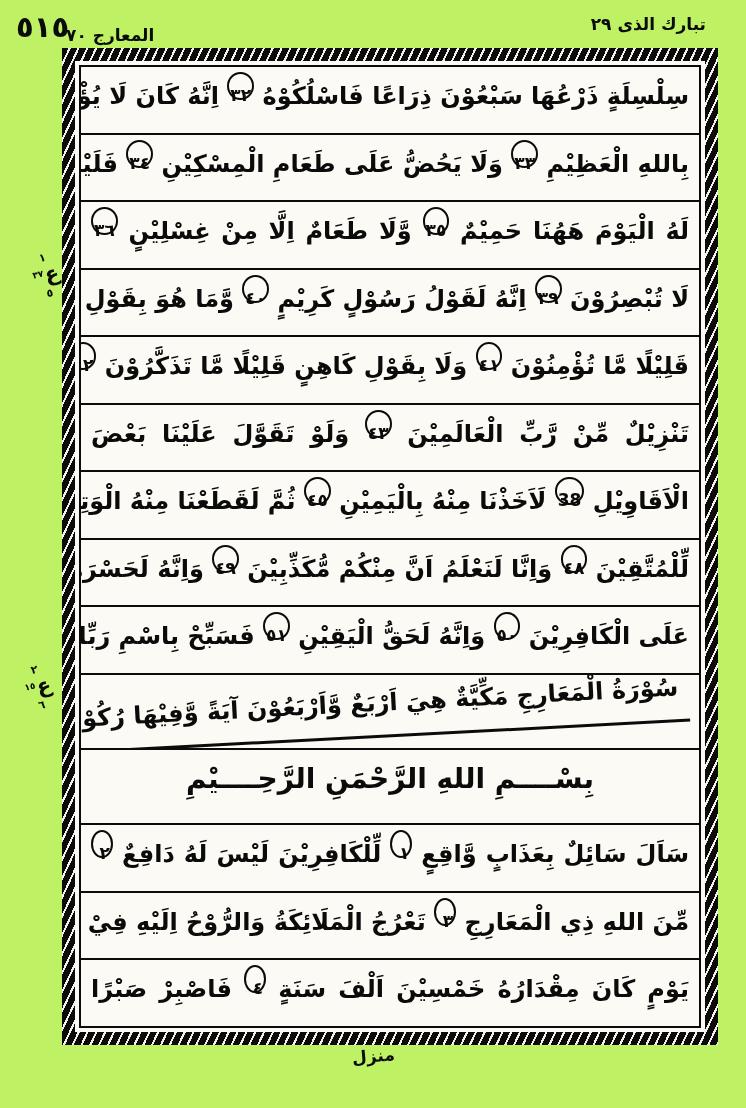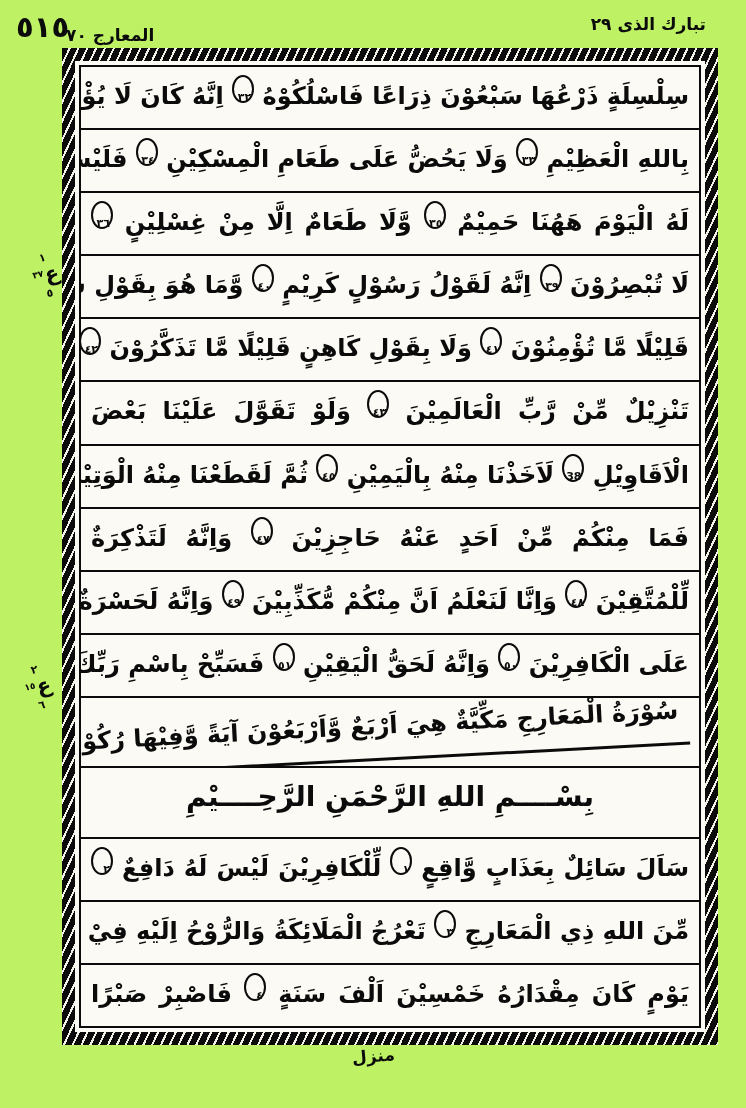--- a/index.html
+++ b/index.html
@@ -75,21 +75,21 @@
   .bismillah .ctext{
     display:inline-block;
     font-size:28px;
   }
   
   .vmark{
     display:inline-block;
     box-sizing:border-box;
     min-width:22px;height:22px;
     border:2px solid #0b0b0b;border-radius:50%;
-    font-size:11px;font-weight:bold;
+    font-size:17px;font-weight:bold;
     line-height:18px;text-align:center;
     vertical-align:3px;
     padding:12px 1px;
     letter-spacing:0;
   }
   
   .ruku{
     position:absolute;
     width:36px;text-align:center;
     font-weight:bold;line-height:1;
@@ -121,21 +121,20 @@
 
   <div class="frame">
     <div class="inner" id="lines-host">
         <div class="row ayah"><span class="txt">سِلْسِلَةٍ ذَرْعُهَا سَبْعُوْنَ ذِرَاعًا فَاسْلُكُوْهُ</span> <span class="vmark">٣٢</span> <span class="txt">اِنَّهُ كَانَ لَا يُؤْمِنُ</span></div>
         <div class="row ayah"><span class="txt">بِاللهِ الْعَظِيْمِ</span> <span class="vmark">٣٣</span> <span class="txt">وَلَا يَحُضُّ عَلَى طَعَامِ الْمِسْكِيْنِ</span> <span class="vmark">٣٤</span> <span class="txt">فَلَيْسَ</span></div>
         <div class="row ayah"><span class="txt">لَهُ الْيَوْمَ هَهُنَا حَمِيْمٌ</span> <span class="vmark">٣٥</span> <span class="txt">وَّلَا طَعَامٌ اِلَّا مِنْ غِسْلِيْنٍ</span> <span class="vmark">٣٦</span></div>
         <div class="row ayah"><span class="txt">لَا تُبْصِرُوْنَ</span> <span class="vmark">٣٩</span> <span class="txt">اِنَّهُ لَقَوْلُ رَسُوْلٍ كَرِيْمٍ</span> <span class="vmark">٤٠</span> <span class="txt">وَّمَا هُوَ بِقَوْلِ شَاعِرٍ</span></div>
         <div class="row ayah"><span class="txt">قَلِيْلًا مَّا تُؤْمِنُوْنَ</span> <span class="vmark">٤١</span> <span class="txt">وَلَا بِقَوْلِ كَاهِنٍ قَلِيْلًا مَّا تَذَكَّرُوْنَ</span> <span class="vmark">٤٢</span></div>
         <div class="row ayah"><span class="txt">تَنْزِيْلٌ مِّنْ رَّبِّ الْعَالَمِيْنَ</span> <span class="vmark">٤٣</span> <span class="txt">وَلَوْ تَقَوَّلَ عَلَيْنَا بَعْضَ</span></div>
         <div class="row ayah"><span class="txt">الْاَقَاوِيْلِ</span> <span class="vmark">38</span> <span class="txt">لَاَخَذْنَا مِنْهُ بِالْيَمِيْنِ</span> <span class="vmark">٤٥</span> <span class="txt">ثُمَّ لَقَطَعْنَا مِنْهُ الْوَتِيْنَ</span> </div>
-        <div class="row ayah"><span class="txt">فَمَا مِنْكُمْ مِّنْ اَحَدٍ عَنْهُ حَاجِزِيْنَ</span> <span class="vmark">٤٧</span> <span class="txt">وَاِنَّهُ لَتَذْكِرَةٌ</span></div>
         <div class="row ayah"><span class="txt">لِّلْمُتَّقِيْنَ</span> <span class="vmark">٤٨</span> <span class="txt">وَاِنَّا لَنَعْلَمُ اَنَّ مِنْكُمْ مُّكَذِّبِيْنَ</span> <span class="vmark">٤٩</span> <span class="txt">وَاِنَّهُ لَحَسْرَةٌ</span></div>
         <div class="row ayah"><span class="txt">عَلَى الْكَافِرِيْنَ</span> <span class="vmark">٥٠</span> <span class="txt">وَاِنَّهُ لَحَقُّ الْيَقِيْنِ</span> <span class="vmark">٥١</span> <span class="txt">فَسَبِّحْ بِاسْمِ رَبِّكَ الْعَظِيْمِ</span> </div>
         <div class="row surah-header"><span class="ctext">سُوْرَةُ الْمَعَارِجِ مَكِّيَّةٌ هِيَ اَرْبَعٌ وَّاَرْبَعُوْنَ آيَةً وَّفِيْهَا رُكُوْعَانِ</span></div>
         <div class="row bismillah"><span class="ctext">بِسْــــمِ اللهِ الرَّحْمَنِ الرَّحِــــيْمِ</span></div>
         <div class="row ayah"><span class="txt">سَاَلَ سَائِلٌ بِعَذَابٍ وَّاقِعٍ</span> <span class="vmark">١</span> <span class="txt">لِّلْكَافِرِيْنَ لَيْسَ لَهُ دَافِعٌ</span> <span class="vmark">٢</span></div>
         <div class="row ayah"><span class="txt">مِّنَ اللهِ ذِي الْمَعَارِجِ</span> <span class="vmark">٣</span> <span class="txt">تَعْرُجُ الْمَلَائِكَةُ وَالرُّوْحُ اِلَيْهِ فِيْ</span></div>
         <div class="row ayah"><span class="txt">يَوْمٍ كَانَ مِقْدَارُهُ خَمْسِيْنَ اَلْفَ سَنَةٍ</span> <span class="vmark">٤</span> <span class="txt">فَاصْبِرْ صَبْرًا</span></div>
       </div>
   </div>
 

